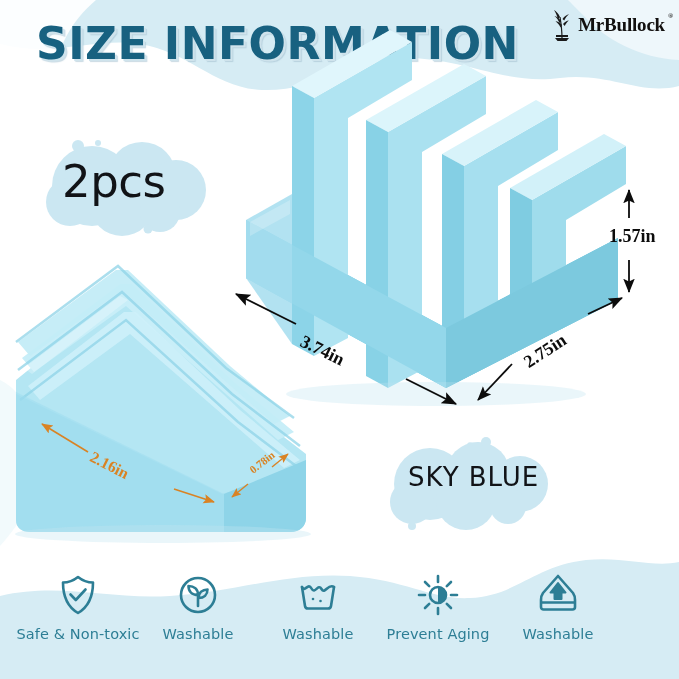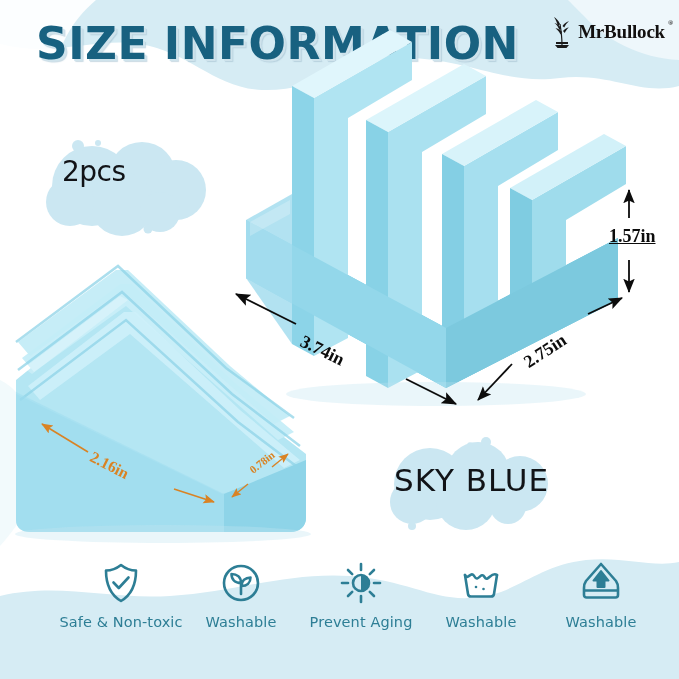--- a/index.html
+++ b/index.html
@@ -19,21 +19,21 @@
     position:absolute;left:36px;top:18px;
     font-family:"DejaVu Sans", sans-serif;
     font-weight:bold;
     font-size:44px;
     letter-spacing:0.5px;
     color:#186180;
     text-shadow:2px 2px 0 #cfe3ec, 3px 3px 1px rgba(160,190,205,.55);
     white-space:nowrap;
   }
   .brand{
-    position:absolute;right:14px;top:15px;
+    position:absolute;right:14px;top:8px;
     display:flex;align-items:center;gap:3px;
   }
   .brand-mark{width:26px;height:34px;display:block;}
   .brand-name{
     font-family:"Liberation Serif", serif;
     font-weight:bold;font-size:19px;color:#12100f;
     letter-spacing:-0.2px;position:relative;
   }
   .brand-r{
     font-size:7px;position:absolute;top:-2px;right:-8px;color:#12100f;
@@ -42,48 +42,48 @@
   
   .blob{position:absolute;}
   .blob svg{display:block;overflow:visible;}
   .blob-text{
     position:absolute;
     font-family:"DejaVu Sans", sans-serif;
     font-weight:400;
     color:#111317;
     white-space:nowrap;
   }
-  .t-2pcs{font-size:28px;left:62px;top:155px;letter-spacing:-0.5px;}
-  .t-sky{font-size:31px;left:394px;top:462px;letter-spacing:1px;}
+  .t-2pcs{font-size:45px;left:62px;top:155px;letter-spacing:-0.5px;}
+  .t-sky{font-size:26px;left:408px;top:462px;letter-spacing:1px;}
 
   
   .product{position:absolute;}
   .product svg{display:block;overflow:visible;}
 
   
   .dim{
     position:absolute;
     font-family:"Liberation Serif", serif;
     font-weight:bold;
     white-space:nowrap;
   }
   .dim-black{color:#0c0c0c;font-size:18px;}
   .dim-orange{color:#d98324;font-size:15px;}
   .d-374{left:306px;top:331px;transform:rotate(26deg);transform-origin:left top;}
   .d-275{left:520px;top:355px;transform:rotate(-33deg);transform-origin:left top;}
-  .d-157{left:609px;top:226px;text-decoration:underline;}
+  .d-157{left:609px;top:226px;}
   .d-216{left:95px;top:448px;font-size:16px;transform:rotate(27deg);transform-origin:left top;}
   .d-078{left:247px;top:466px;font-size:11px;transform:rotate(-38deg);transform-origin:left top;}
 
   .arrow-layer{position:absolute;inset:0;width:679px;height:679px;pointer-events:none;}
 
   
   .features{
-    position:absolute;left:0;right:0;bottom:12px;height:120px;
-    display:flex;align-items:flex-start;justify-content:flex-end;
+    position:absolute;left:0;right:0;bottom:0;height:120px;
+    display:flex;align-items:flex-start;justify-content:flex-start;
     padding:0 18px;box-sizing:border-box;
   }
   .feature{
     display:flex;flex-direction:column;align-items:center;
     width:120px;margin-top:14px;
   }
   .feature-icon{width:44px;height:44px;display:block;}
   .feature-icon svg{display:block;}
   .feature-label{
     margin-top:9px;
@@ -334,51 +334,51 @@
           <path d="M22 33 L22 21"></path>
           <path d="M22 22 C22 16 18 13 12.5 13 C12.5 18.5 16 22 22 22 Z"></path>
           <path d="M22.6 25 C22.6 19.6 26.4 16.6 31.5 16.6 C31.5 21.8 28 25 22.6 25 Z"></path>
         </svg>
       </span>
       <span class="feature-label">Washable</span>
     </div>
 
     <div class="feature">
       <span class="feature-icon">
+        <svg viewBox="0 0 44 44" fill="none" stroke="#2d7e95" stroke-width="2.6" stroke-linecap="round" stroke-linejoin="round">
+          <path d="M6 14 L9 33 C9.2 34.6 10.4 35.5 12 35.5 L32 35.5 C33.6 35.5 34.8 34.6 35 33 L38 14"></path>
+          <path d="M6 14 C9 20 12 9 15.5 15.5 C19 22 22 10 25.5 16 C29 22 32 10 38 14"></path>
+          <circle cx="17" cy="26" r="1.3" fill="#2d7e95" stroke="none"></circle>
+          <circle cx="24.5" cy="28" r="1.3" fill="#2d7e95" stroke="none"></circle>
+        </svg>
+      </span>
+      <span class="feature-label">Washable</span>
+    </div>
+
+    <div class="feature">
+      <span class="feature-icon">
         <svg viewBox="0 0 44 44" fill="none" stroke="#2d7e95" stroke-width="2.6" stroke-linecap="round">
           <path d="M22 22 m-8,0 a8,8 0 1,0 16,0 a8,8 0 1,0 -16,0" fill="none"></path>
           <path d="M22 14 A8 8 0 0 1 22 30 Z" fill="#2d7e95" stroke="none"></path>
           <line x1="22" y1="3" x2="22" y2="9"></line>
           <line x1="22" y1="35" x2="22" y2="41"></line>
           <line x1="3" y1="22" x2="9" y2="22"></line>
           <line x1="35" y1="22" x2="41" y2="22"></line>
           <line x1="9" y1="9" x2="13.2" y2="13.2"></line>
           <line x1="30.8" y1="30.8" x2="35" y2="35"></line>
           <line x1="9" y1="35" x2="13.2" y2="30.8"></line>
           <line x1="30.8" y1="13.2" x2="35" y2="9"></line>
         </svg>
       </span>
       <span class="feature-label">Prevent Aging</span>
     </div>
 
     <div class="feature">
       <span class="feature-icon">
         <svg viewBox="0 0 44 44" fill="none" stroke="#2d7e95" stroke-width="2.6" stroke-linecap="round" stroke-linejoin="round">
-          <path d="M6 14 L9 33 C9.2 34.6 10.4 35.5 12 35.5 L32 35.5 C33.6 35.5 34.8 34.6 35 33 L38 14"></path>
-          <path d="M6 14 C9 20 12 9 15.5 15.5 C19 22 22 10 25.5 16 C29 22 32 10 38 14"></path>
-          <circle cx="17" cy="26" r="1.3" fill="#2d7e95" stroke="none"></circle>
-          <circle cx="24.5" cy="28" r="1.3" fill="#2d7e95" stroke="none"></circle>
-        </svg>
-      </span>
-      <span class="feature-label">Washable</span>
-    </div>
-
-    <div class="feature">
-      <span class="feature-icon">
-        <svg viewBox="0 0 44 44" fill="none" stroke="#2d7e95" stroke-width="2.6" stroke-linecap="round" stroke-linejoin="round">
           <path d="M22 3 L37 20 C38.6 22.2 39 24.4 39 27 L39 34 C39 35.6 38 36.5 36.4 36.5 L7.6 36.5 C6 36.5 5 35.6 5 34 L5 27 C5 24.4 5.4 22.2 7 20 Z"></path>
           <line x1="5.6" y1="29.5" x2="38.4" y2="29.5"></line>
           <path d="M22 10 L29.5 19.5 L25.5 19.5 L25.5 26 L18.5 26 L18.5 19.5 L14.5 19.5 Z" fill="#2d7e95" stroke="#2d7e95" stroke-width="2"></path>
         </svg>
       </span>
       <span class="feature-label">Washable</span>
     </div>
 
   </div>
 

